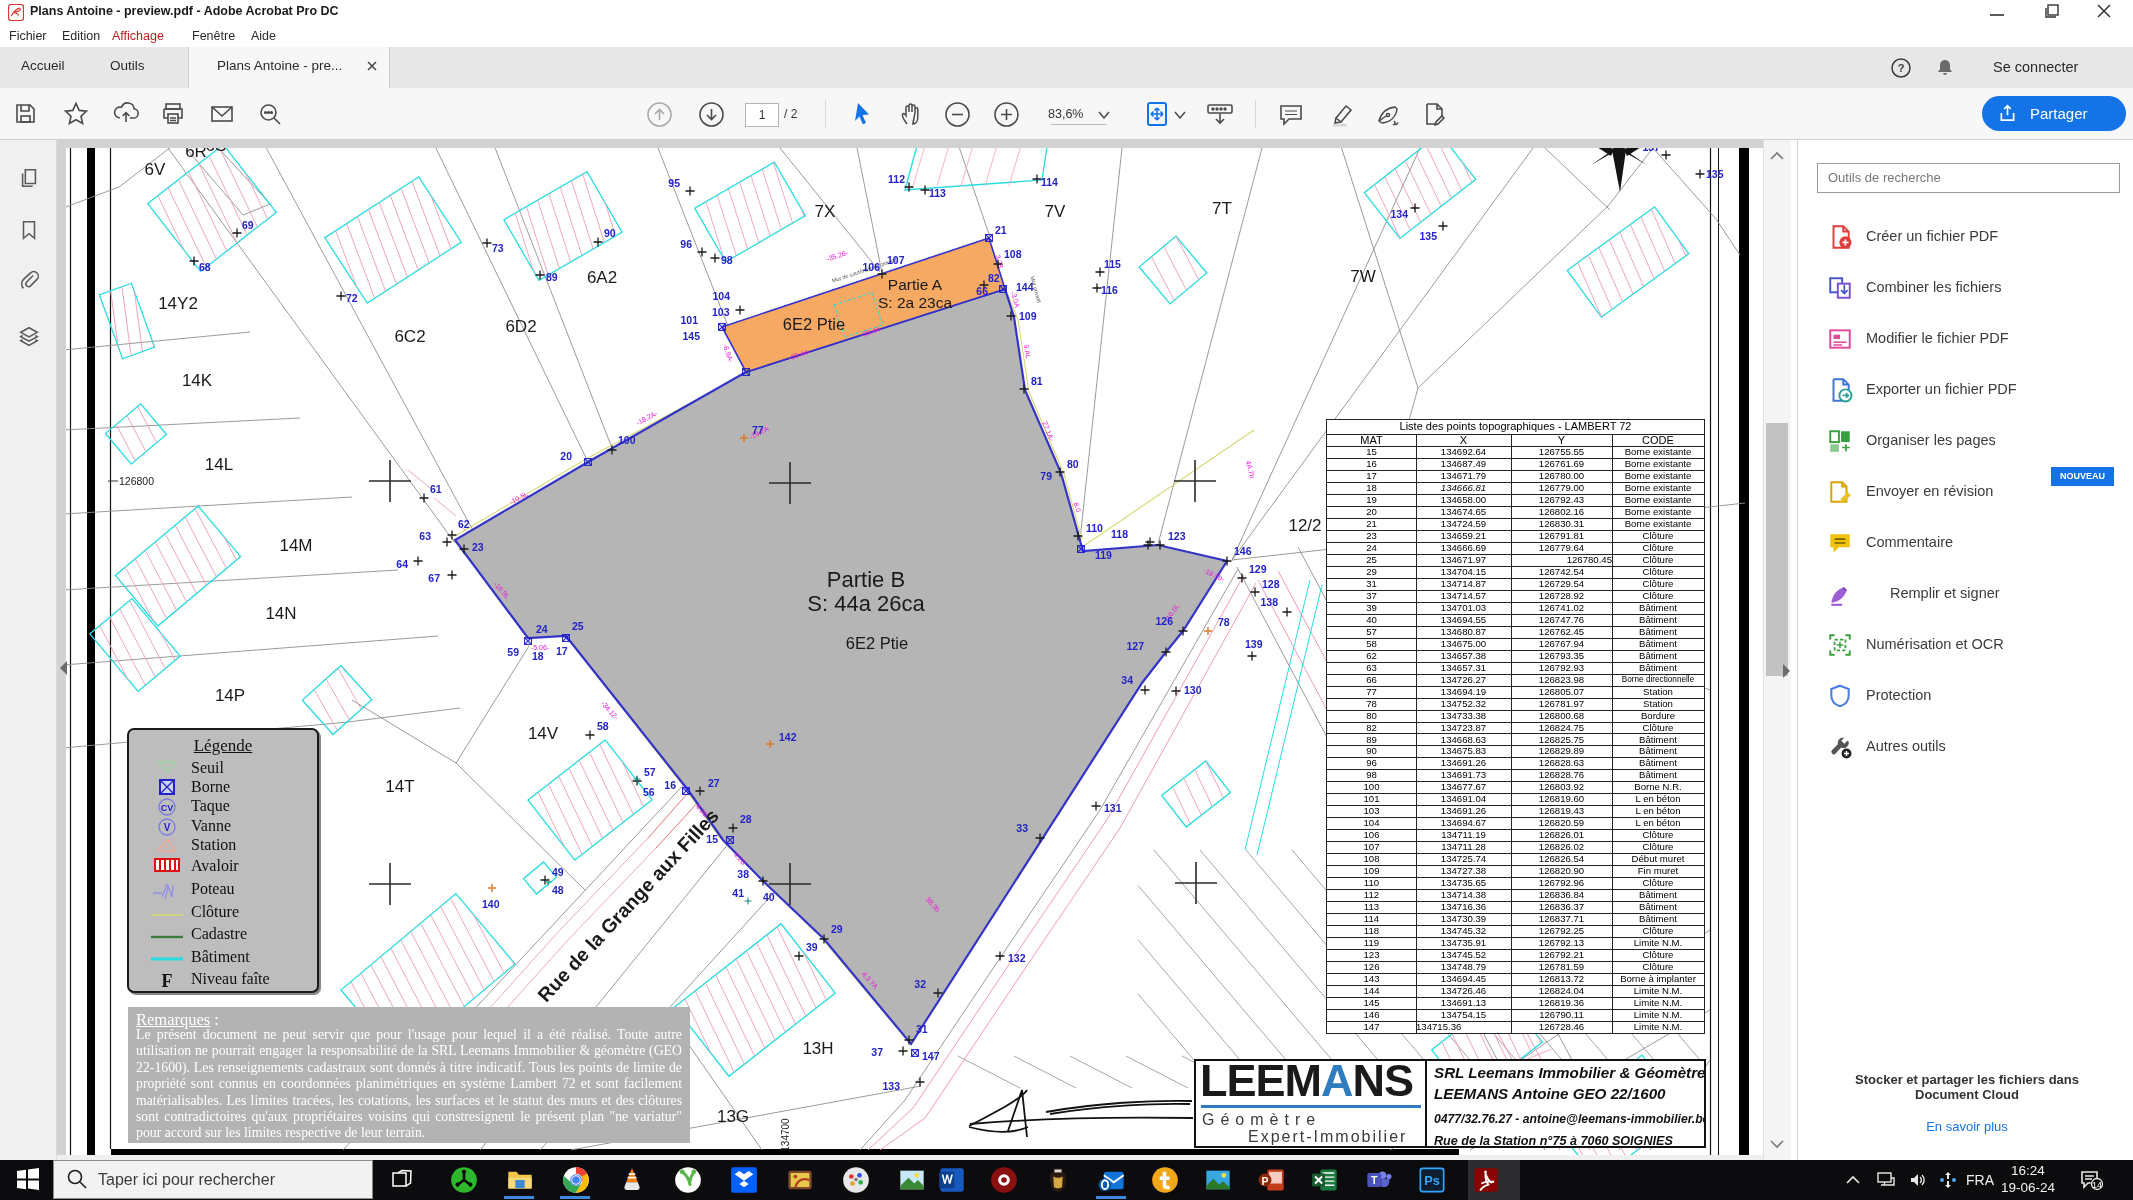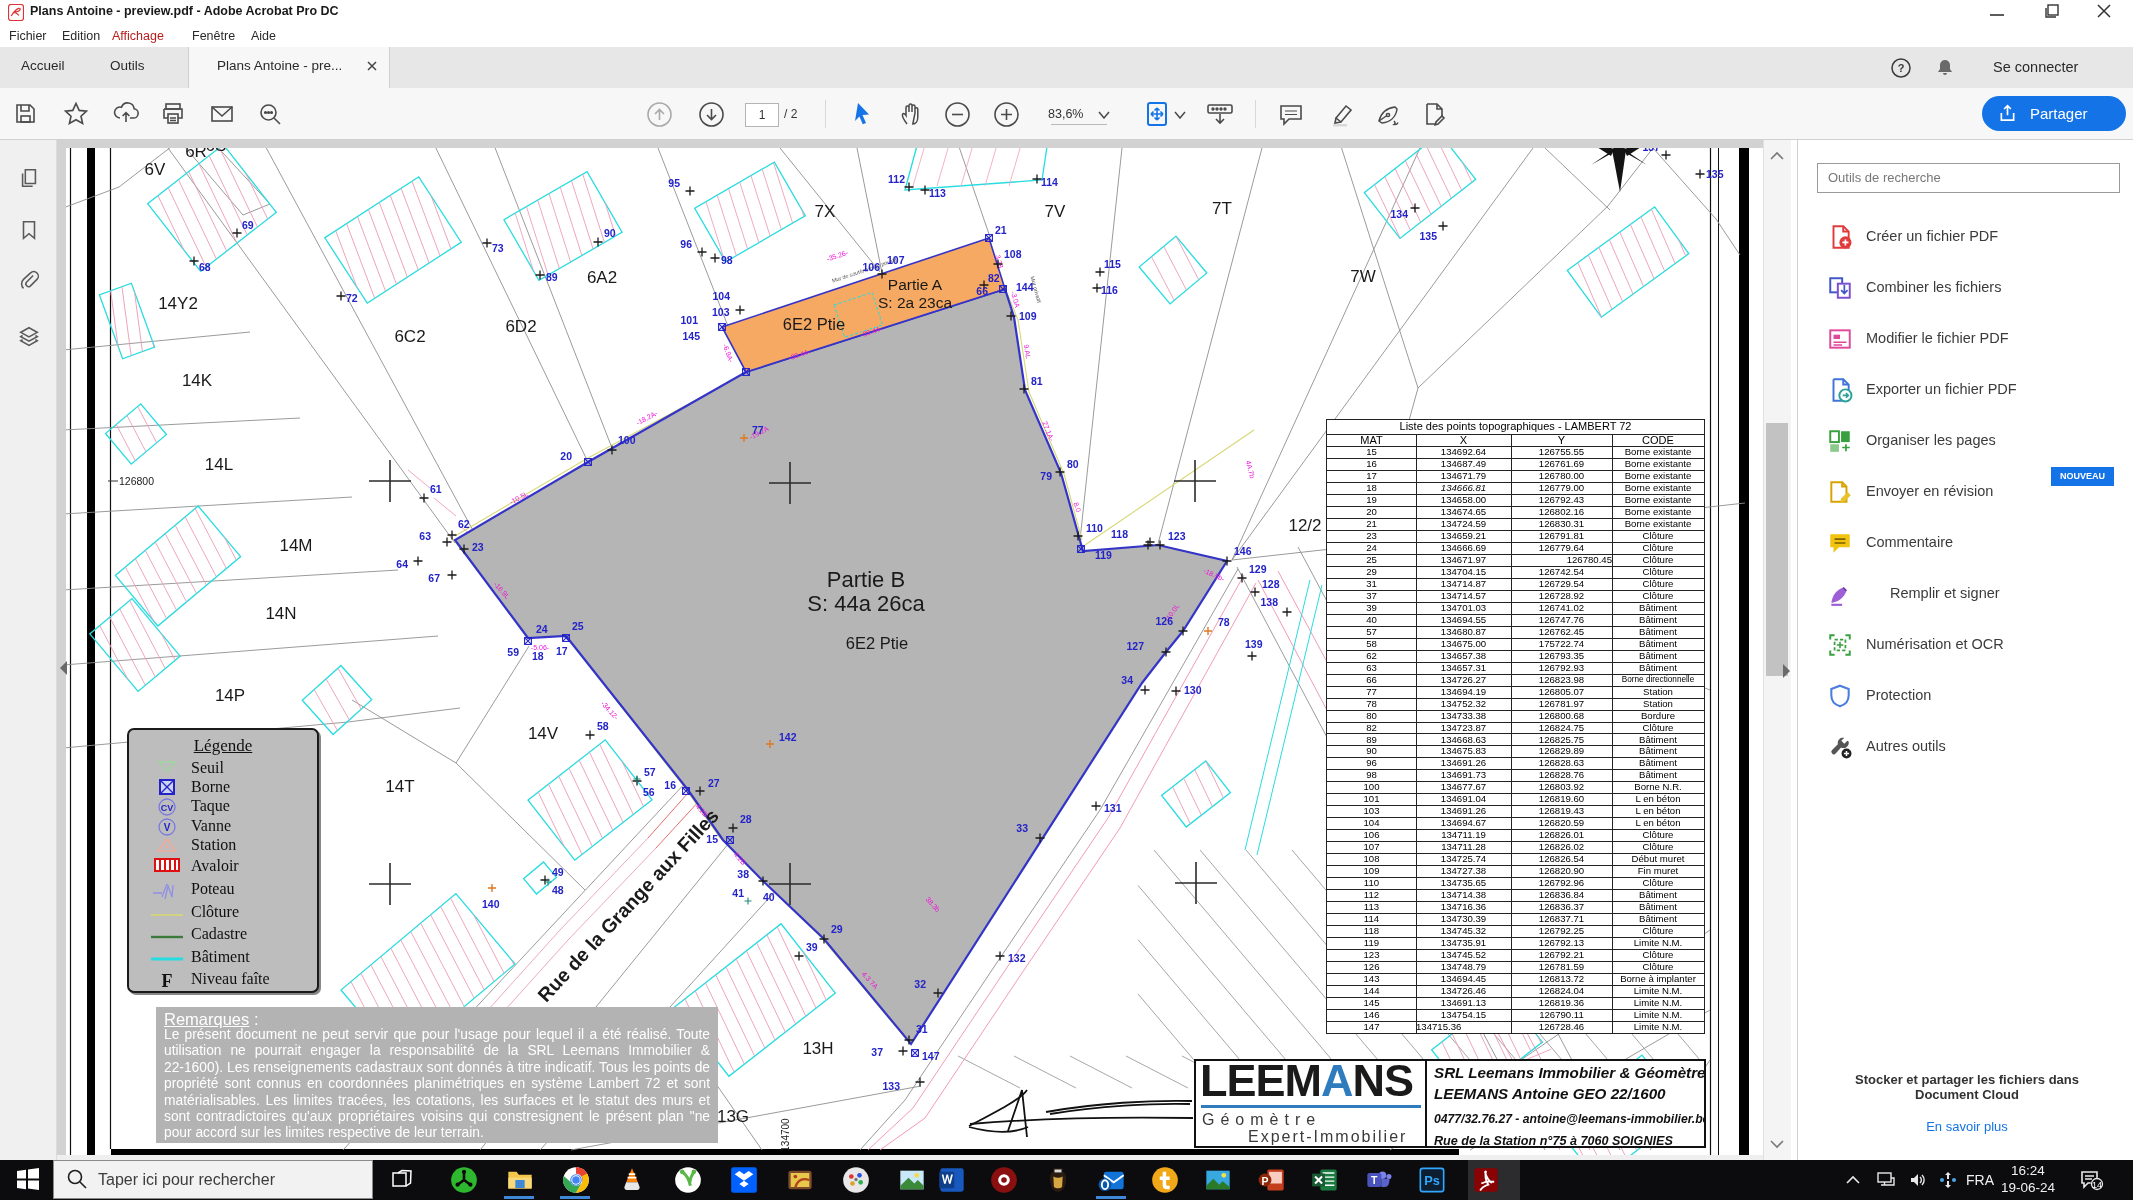--- a/index.html
+++ b/index.html
@@ -946,21 +946,21 @@
           <line x1="1" y1="3" x2="33" y2="3" stroke="#3c7a3c" stroke-width="2.4"></line>
         </svg></div>
       <div style="position:absolute;left:62px;top:195px;font-family:'Liberation Serif',serif;font-size:16px;color:#111;">Cadastre</div>
       <div style="position:absolute;left:18px;top:219px;width:40px;text-align:center;"><svg width="34" height="8">
           <line x1="1" y1="4" x2="33" y2="4" stroke="#27dce0" stroke-width="3"></line>
         </svg></div>
       <div style="position:absolute;left:62px;top:218px;font-family:'Liberation Serif',serif;font-size:16px;color:#111;">Bâtiment</div>
       <div style="position:absolute;left:18px;top:241px;width:40px;text-align:center;"><span style="font-family:'Liberation Serif',serif;font-size:18px;font-weight:bold;color:#111;">F</span></div>
       <div style="position:absolute;left:62px;top:240px;font-family:'Liberation Serif',serif;font-size:16px;color:#111;">Niveau faîte</div>
     </div>
-<div style="position:absolute;left:128px;top:1007px;width:562px;height:136px;background:#b3b3b3;color:#fff;font-family:Liberation Sans, sans-serif;padding:3px 8px;box-sizing:border-box;margin-left:28px;">
+<div style="position:absolute;left:128px;top:1007px;width:562px;height:136px;background:#b3b3b3;color:#fff;font-family:Liberation Serif, serif;padding:3px 8px;box-sizing:border-box;">
       <div style="font-size:16.5px;height:17px;"><span style="text-decoration:underline;">Remarques</span> :</div>
       <div style="font-size:13.8px;line-height:16.4px;">
         <div style="text-align:justify;text-align-last:justify;white-space:normal;height:16.4px;overflow:hidden;">Le présent document ne peut servir que pour l'usage pour lequel il a été réalisé. Toute autre</div>
         <div style="text-align:justify;text-align-last:justify;white-space:normal;height:16.4px;overflow:hidden;">utilisation ne pourrait engager la responsabilité de la SRL Leemans Immobilier &amp; géomètre (GEO</div>
         <div style="text-align:justify;text-align-last:justify;white-space:normal;height:16.4px;overflow:hidden;">22-1600). Les renseignements cadastraux sont donnés à titre indicatif. Tous les points de limite de</div>
         <div style="text-align:justify;text-align-last:justify;white-space:normal;height:16.4px;overflow:hidden;">propriété sont connus en coordonnées planimétriques en système Lambert 72 et sont facilement</div>
         <div style="text-align:justify;text-align-last:justify;white-space:normal;height:16.4px;overflow:hidden;">matérialisables. Les limites tracées, les cotations, les surfaces et le statut des murs et des clôtures ne</div>
         <div style="text-align:justify;text-align-last:justify;white-space:normal;height:16.4px;overflow:hidden;">sont contradictoires qu'aux propriétaires voisins qui constresignent le présent plan "ne variatur"</div>
         <div style="text-align:justify;text-align-last:left;white-space:normal;height:16.4px;overflow:hidden;">pour accord sur les limites respective de leur terrain.</div>
       </div>
@@ -1065,21 +1065,21 @@
       </div>
       <div style="position:absolute;left:0;top:205.69px;width:100%;height:11.98px;border-bottom:1px solid #222;font-size:9.6px;">
         <span style="position:absolute;left:0px;top:0;width:89px;text-align:center;line-height:11.98px;font-size:9.6px;">57</span>
         <span style="position:absolute;left:89px;top:0;width:95px;text-align:center;line-height:11.98px;font-size:9.6px;">134680.87</span>
         <span style="position:absolute;left:184px;top:0;width:101px;text-align:center;line-height:11.98px;font-size:9.6px;">126762.45</span>
         <span style="position:absolute;left:285px;top:0;width:92px;text-align:center;line-height:11.98px;font-size:9.6px;">Bâtiment</span>
       </div>
       <div style="position:absolute;left:0;top:217.67px;width:100%;height:11.98px;border-bottom:1px solid #222;font-size:9.6px;">
         <span style="position:absolute;left:0px;top:0;width:89px;text-align:center;line-height:11.98px;font-size:9.6px;">58</span>
         <span style="position:absolute;left:89px;top:0;width:95px;text-align:center;line-height:11.98px;font-size:9.6px;">134675.00</span>
-        <span style="position:absolute;left:184px;top:0;width:101px;text-align:center;line-height:11.98px;font-size:9.6px;">175722.74</span>
+        <span style="position:absolute;left:184px;top:0;width:101px;text-align:center;line-height:11.98px;font-size:9.6px;">126767.94</span>
         <span style="position:absolute;left:285px;top:0;width:92px;text-align:center;line-height:11.98px;font-size:9.6px;">Bâtiment</span>
       </div>
       <div style="position:absolute;left:0;top:229.65px;width:100%;height:11.98px;border-bottom:1px solid #222;font-size:9.6px;">
         <span style="position:absolute;left:0px;top:0;width:89px;text-align:center;line-height:11.98px;font-size:9.6px;">62</span>
         <span style="position:absolute;left:89px;top:0;width:95px;text-align:center;line-height:11.98px;font-size:9.6px;">134657.38</span>
         <span style="position:absolute;left:184px;top:0;width:101px;text-align:center;line-height:11.98px;font-size:9.6px;">126793.35</span>
         <span style="position:absolute;left:285px;top:0;width:92px;text-align:center;line-height:11.98px;font-size:9.6px;">Bâtiment</span>
       </div>
       <div style="position:absolute;left:0;top:241.63px;width:100%;height:11.98px;border-bottom:1px solid #222;font-size:9.6px;">
         <span style="position:absolute;left:0px;top:0;width:89px;text-align:center;line-height:11.98px;font-size:9.6px;">63</span>

